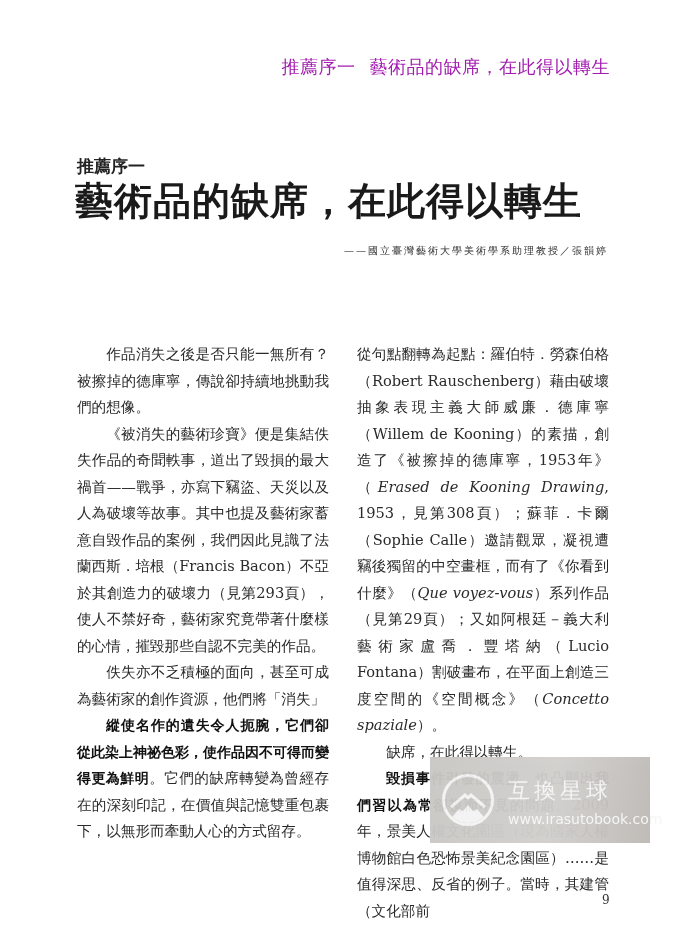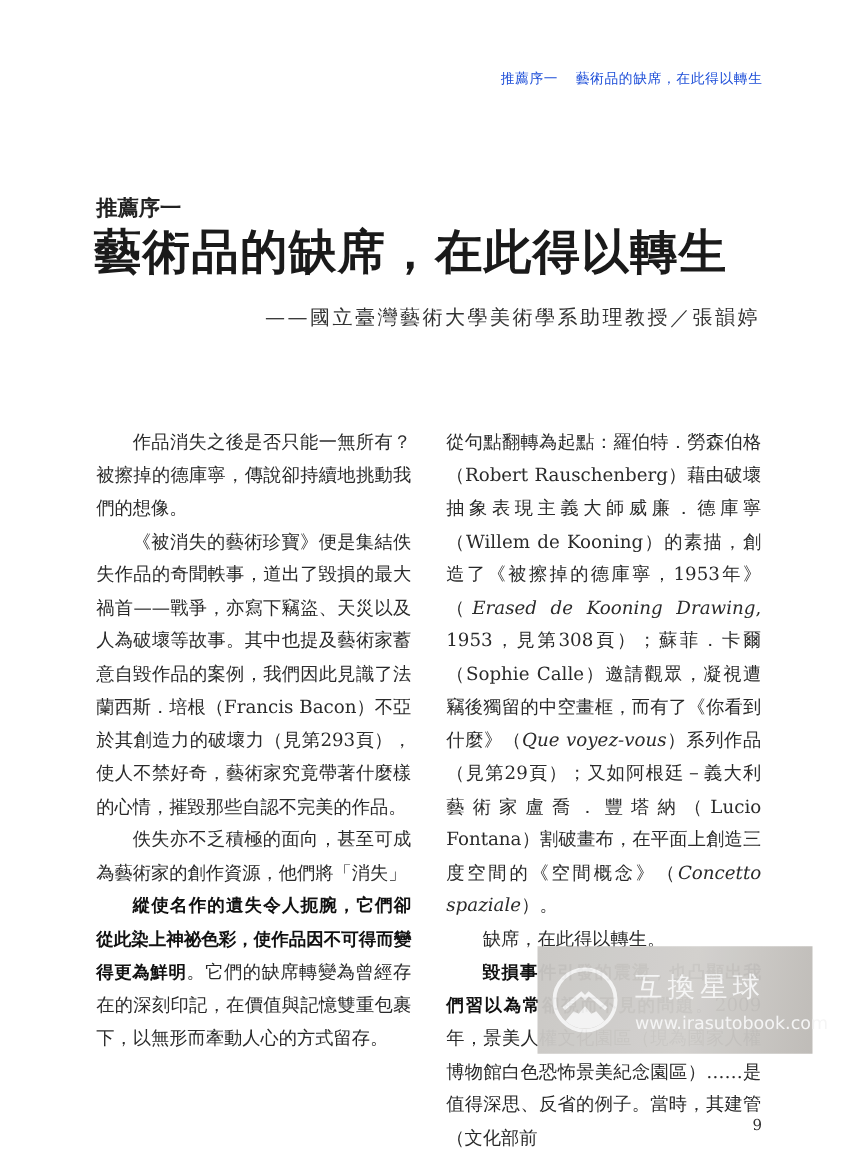--- a/index.html
+++ b/index.html
@@ -1,34 +1,34 @@
 <!DOCTYPE html>
 <html><head>
   <meta charset="utf-8">
   <style>
     html, body { margin: 0; padding: 0; }
     body {
       width: 682px; height: 940px; background: #ffffff; position: relative; overflow: hidden;
       font-family: "DejaVu Serif", "Liberation Serif", serif; color: #222;
     }
     .running-header {
-      position: absolute; top: 55px; right: 72px; font-size: 11px; color: #1d4ed8; letter-spacing: 0.5px;
+      position: absolute; top: 55px; right: 72px; font-size: 18px; color: #a21caf; letter-spacing: 0.5px;
       font-family: Liberation Sans, sans-serif;
     }
     .running-header .sep { display: inline-block; width: 14px; }
     .kicker {
       position: absolute; left: 77px; top: 155px; font-size: 17px; font-weight: bold;
       font-family: "DejaVu Sans", "Liberation Sans", sans-serif; color: #222;
     }
     .title {
       position: absolute; left: 75px; top: 176px; font-size: 38px; font-weight: bold; letter-spacing: 1px;
       font-family: "DejaVu Sans", "Liberation Sans", sans-serif; color: #1a1a1a; white-space: nowrap;
     }
     .byline {
-      position: absolute; right: 74px; top: 244px; font-size: 16px; color: #333; letter-spacing: 2px; white-space: nowrap;
+      position: absolute; right: 74px; top: 244px; font-size: 10px; color: #333; letter-spacing: 2px; white-space: nowrap;
     }
     .col {
       position: absolute; top: 341px; width: 252px; font-size: 14.6px; line-height: 26.5px;
       text-align: justify; color: #2a2a2a;
     }
     .col-left { left: 77px; }
     .col-right { left: 357px; }
     .col p { margin: 0; text-indent: 2em; }
     .col p.noindent { text-indent: 0; }
     .bold { font-weight: bold; font-family: "DejaVu Sans", "Liberation Sans", sans-serif; font-size: 14px; color: #111; }

